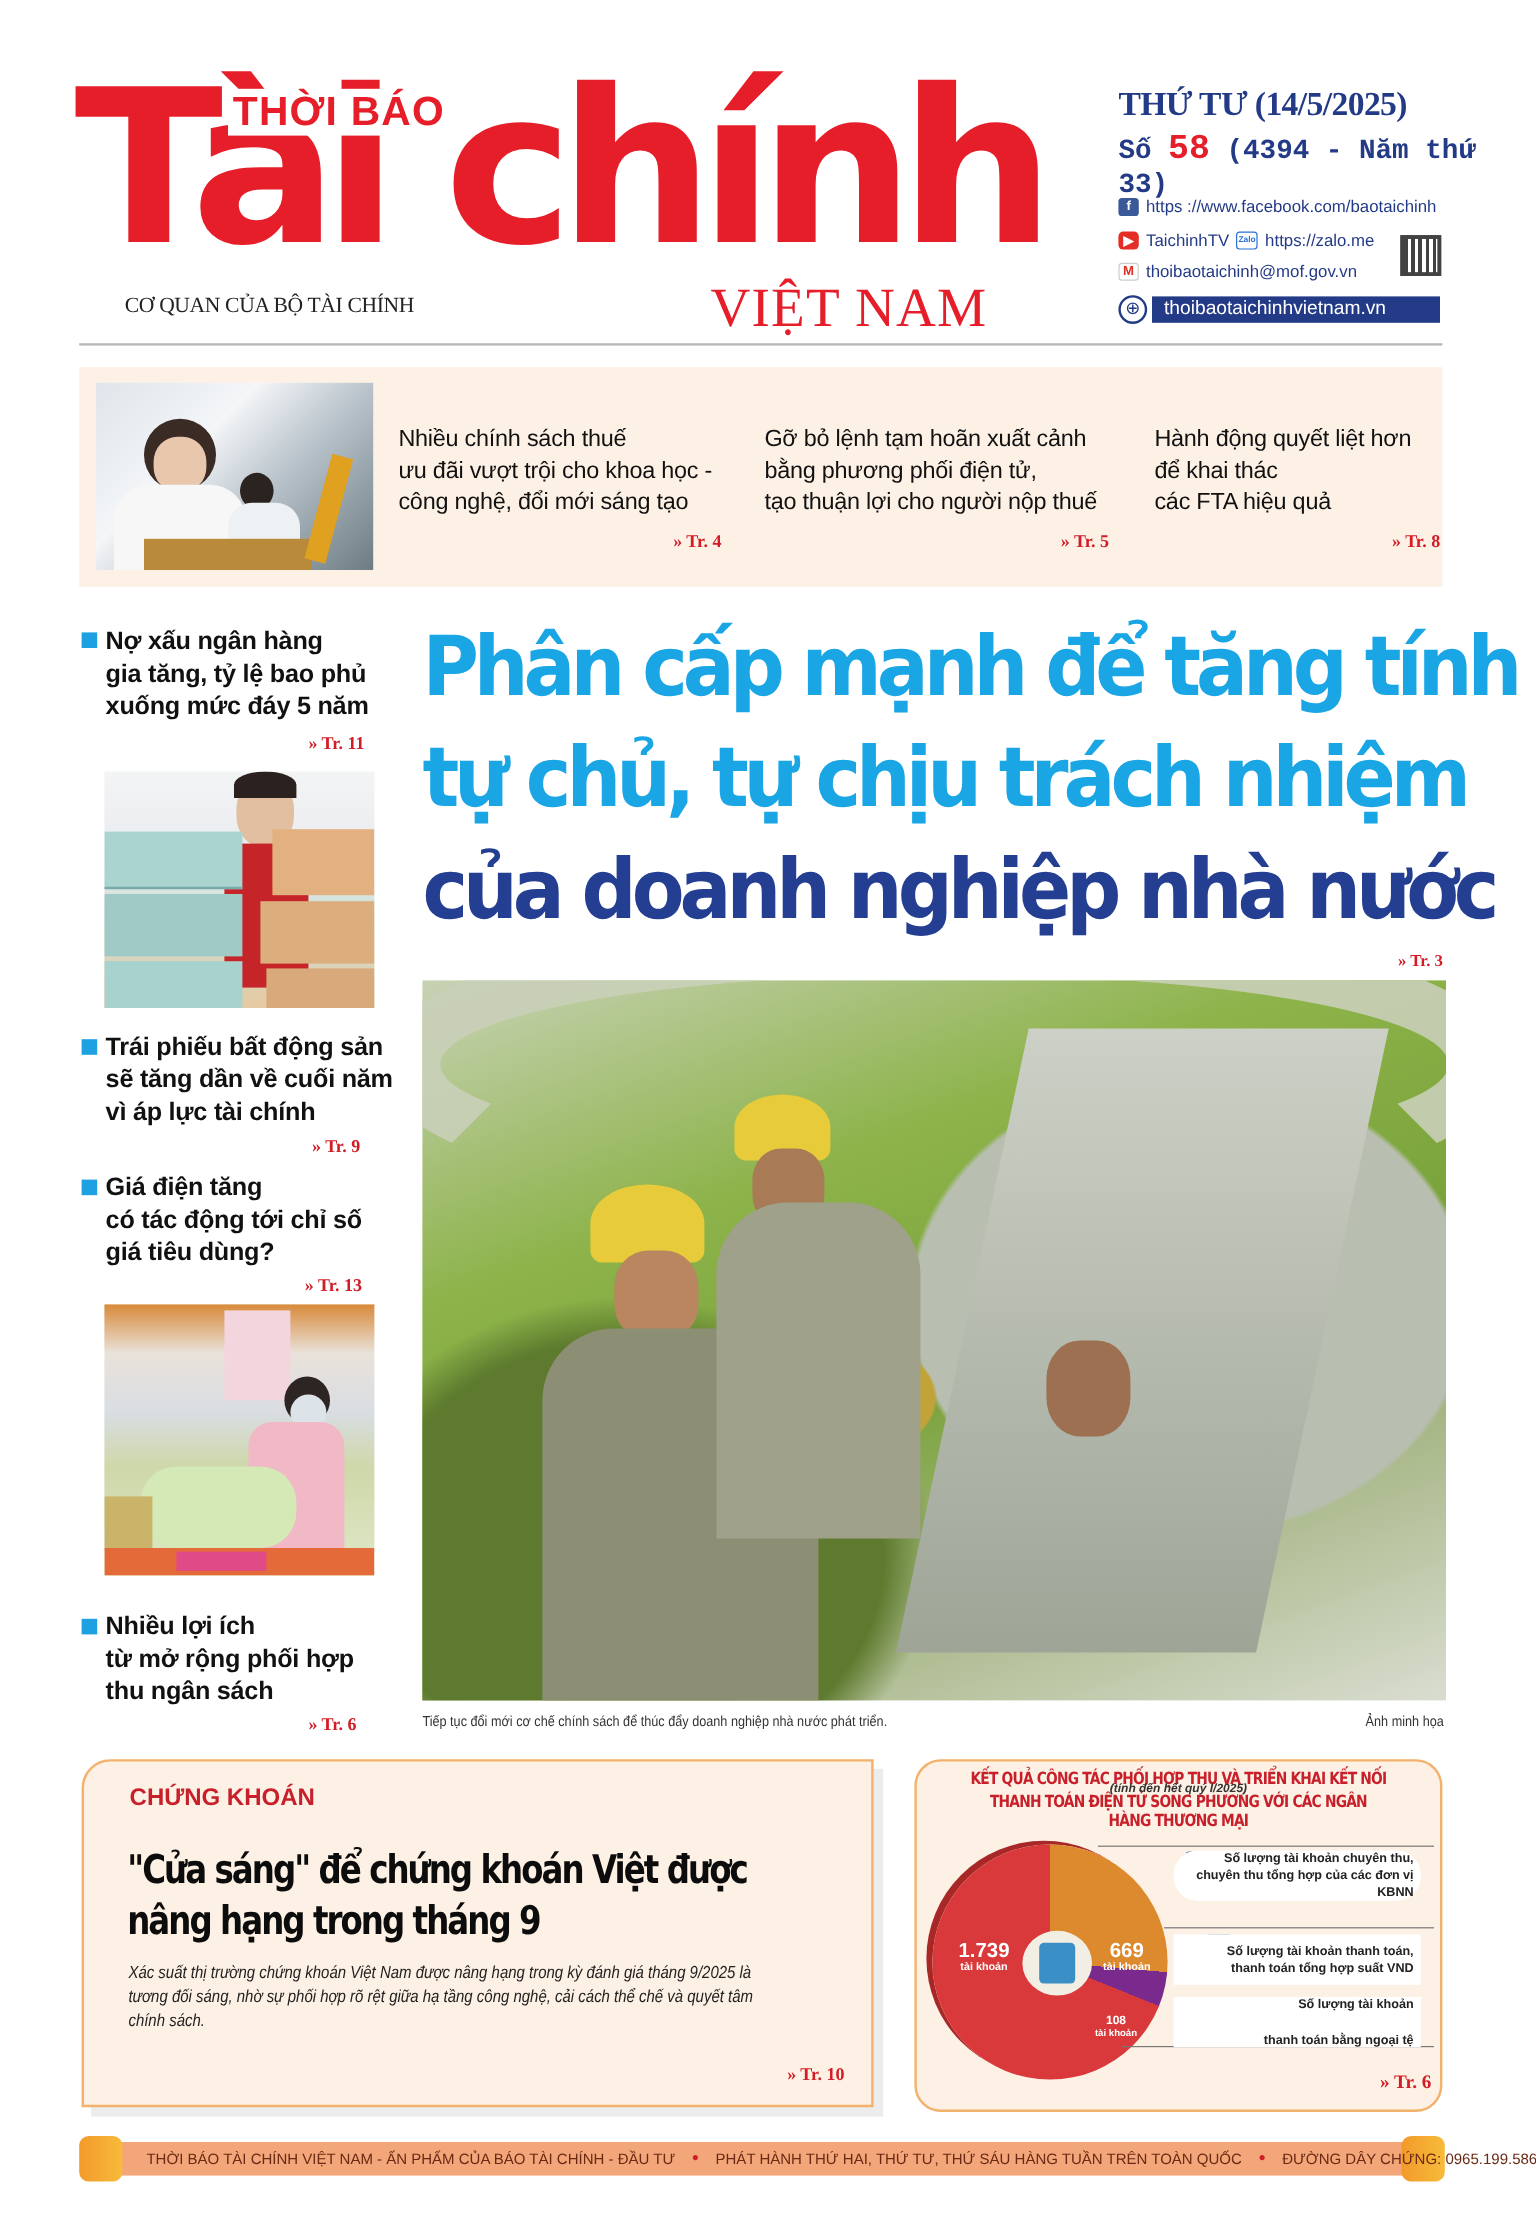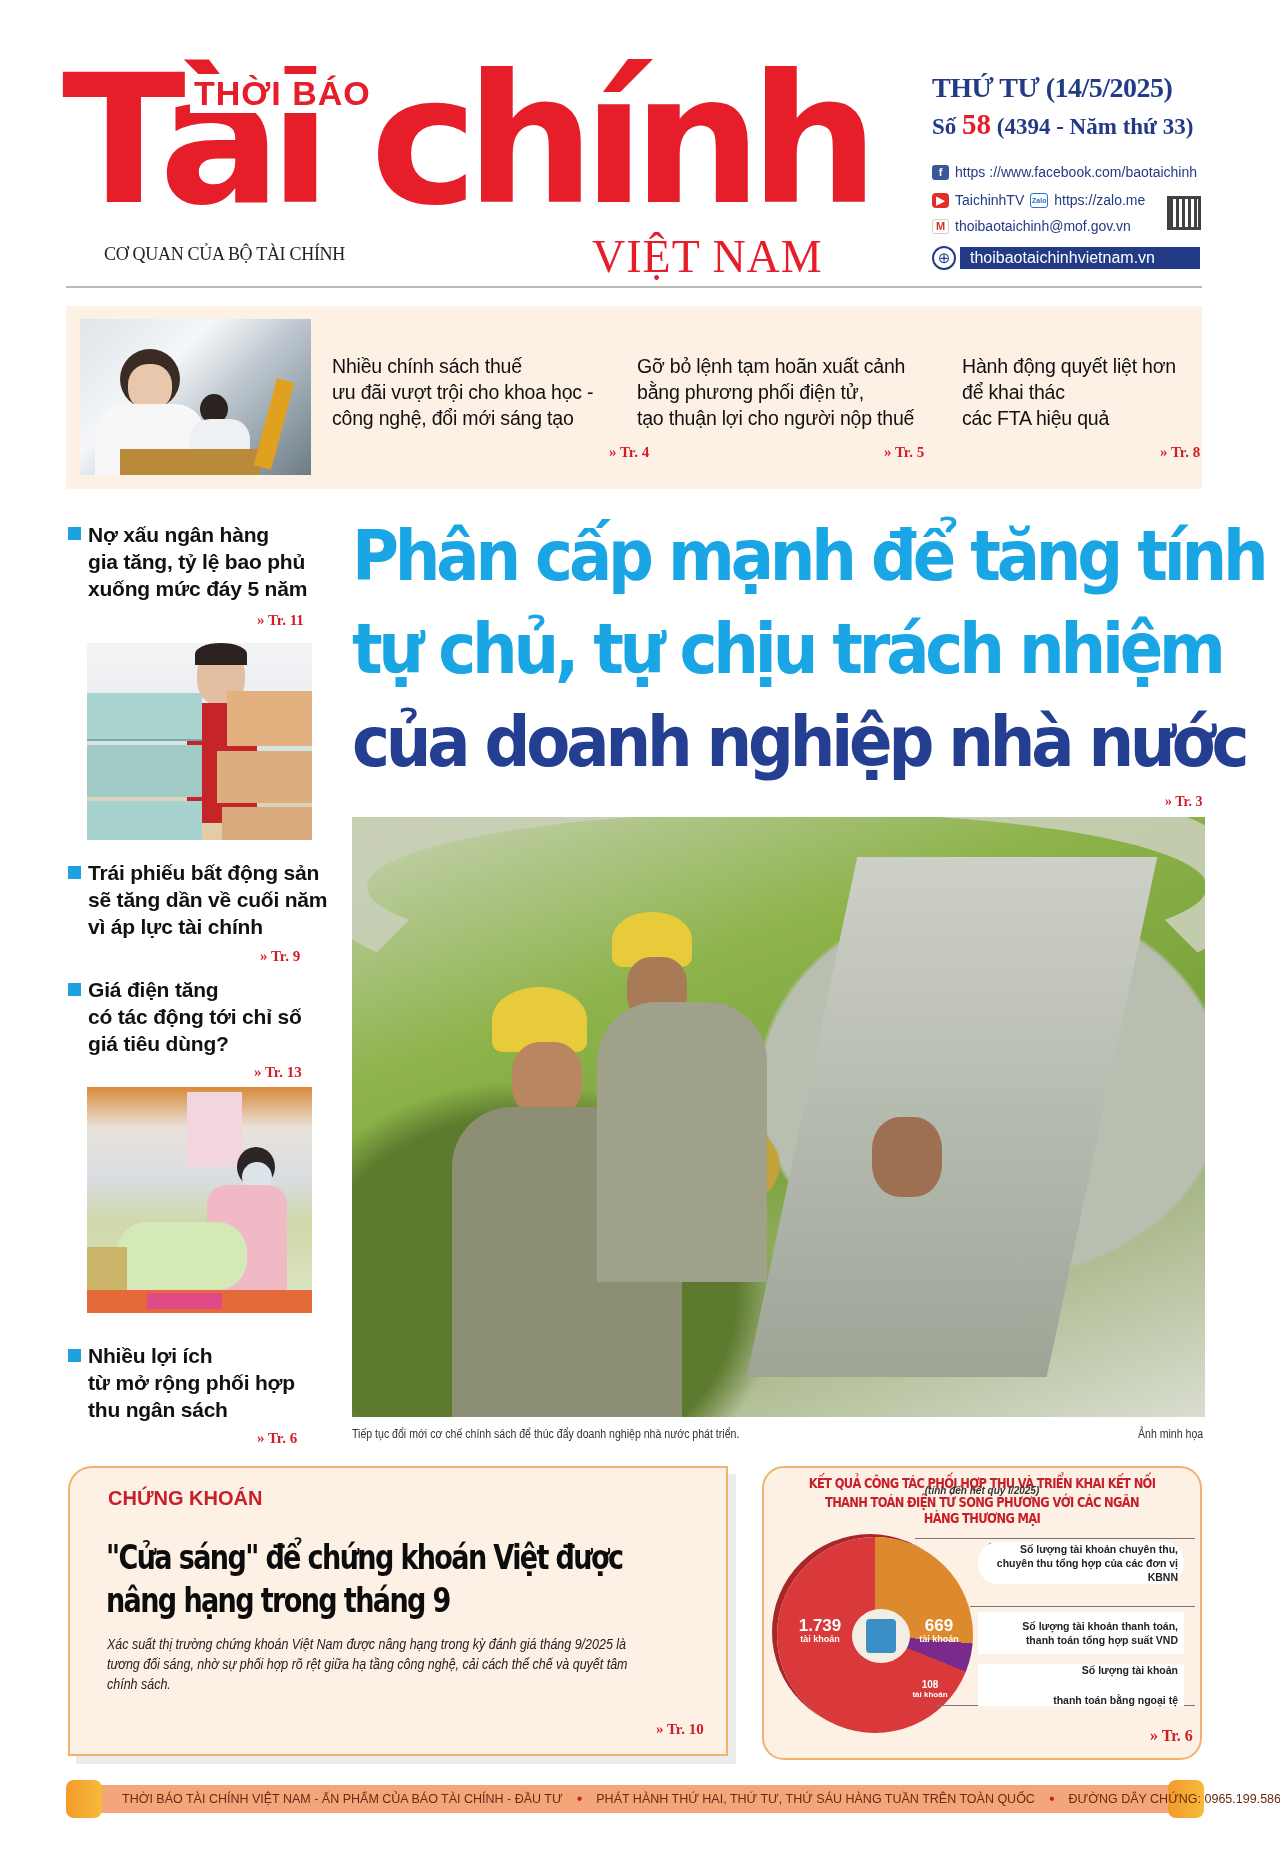--- a/index.html
+++ b/index.html
@@ -5,21 +5,21 @@
   * { box-sizing: border-box; margin: 0; padding: 0; }
   body { width: 1280px; height: 1853px; background: #fff; position: relative; overflow: hidden; font-family: "Liberation Sans", sans-serif; color: #111; }
   .abs { position: absolute; }
 
   
   .logo-top { left: 190px; top: 74px; font-family: Liberation Sans, sans-serif; font-weight: bold; font-size: 34px; color: #e61e2a; letter-spacing: 1px; }
   .logo-main { left: 62px; top: 52px; font-family: "DejaVu Sans", sans-serif; font-weight: 900; font-size: 178px; line-height: 1; color: #e61e2a; letter-spacing: -12px; transform: scaleX(1.02); transform-origin: left; }
   .logo-sub { left: 592px; top: 230px; font-family: "Liberation Serif", serif; font-size: 46px; color: #e61e2a; letter-spacing: 1px; }
   .tagline { left: 104px; top: 244px; font-family: "Liberation Serif", serif; font-size: 18px; color: #222; letter-spacing: -0.3px; }
   .date-line { left: 932px; top: 72px; font-family: "Liberation Serif", serif; font-weight: bold; font-size: 28px; color: #233a86; letter-spacing: -0.5px; }
-  .issue-line { left: 932px; top: 108px; font-family: Liberation Serif, serif; font-weight: bold; font-size: 23px; color: #233a86; }
+  .issue-line { left: 932px; top: 108px; font-family: Liberation Mono, monospace; font-weight: bold; font-size: 23px; color: #233a86; }
   .issue-line .num { color: #e61e2a; font-size: 29px; }
   .contact { left: 932px; font-size: 14px; color: #233a86; display: flex; align-items: center; gap: 6px; }
   .ico { display: inline-flex; align-items: center; justify-content: center; width: 17px; height: 15px; border-radius: 3px; font-size: 11px; font-weight: bold; color: #fff; }
   .qr { left: 1167px; top: 196px; width: 34px; height: 34px; background:
       repeating-linear-gradient(90deg, #222 0 3px, #fff 3px 6px), #222; opacity: .85; border: 3px solid #222; }
   .web-bar { left: 960px; top: 247px; width: 240px; height: 22px; background: #233a86; color: #fff; font-size: 16px; line-height: 22px; padding-left: 10px; }
   .globe { left: 932px; top: 246px; width: 24px; height: 24px; border-radius: 50%; border: 2px solid #233a86; color: #233a86; font-size: 15px; line-height: 20px; text-align: center; }
   .rule { left: 66px; top: 286px; width: 1136px; height: 2px; background: #b9b9b9; }
 
   
@@ -110,21 +110,21 @@
   <div style="position:absolute;left:110px;top:100px;width:60px;height:50px;border-radius:20px 20px 0 0;background:#eef1f3;"></div>
   <div style="position:absolute;left:40px;top:130px;width:140px;height:26px;background:#b88a3a;"></div>
   <div style="position:absolute;left:185px;top:60px;width:18px;height:90px;background:#e0a020;transform:rotate(15deg);"></div>
 </div>
 
 <div class="abs strip-item" style="left:332px;top:353px;">
   <div>Nhiều chính sách thuế</div>
   <div>ưu đãi vượt trội cho khoa học -</div>
   <div>công nghệ, đổi mới sáng tạo</div>
 </div>
-<div class="abs page-ref" style="left:561px;top:444px;margin-left:48px;">» Tr. 4</div>
+<div class="abs page-ref" style="left:561px;top:444px;">» Tr. 4</div>
 
 <div class="abs strip-item" style="left:637px;top:353px;">
   <div>Gỡ bỏ lệnh tạm hoãn xuất cảnh</div>
   <div>bằng phương phối điện tử,</div>
   <div>tạo thuận lợi cho người nộp thuế</div>
 </div>
 <div class="abs page-ref" style="left:884px;top:444px;">» Tr. 5</div>
 
 <div class="abs strip-item" style="left:962px;top:353px;">
   <div>Hành động quyết liệt hơn</div>

